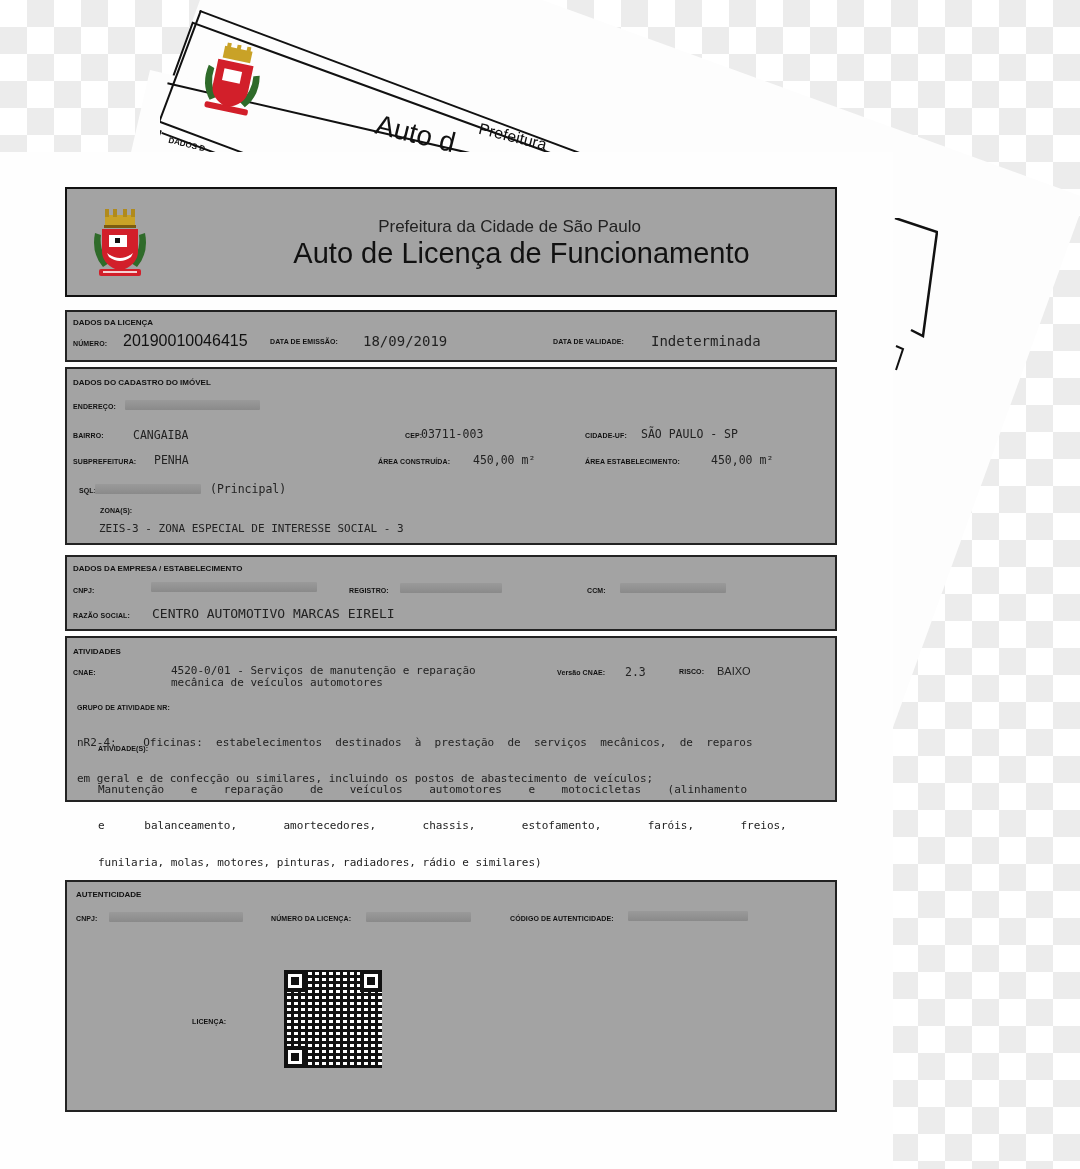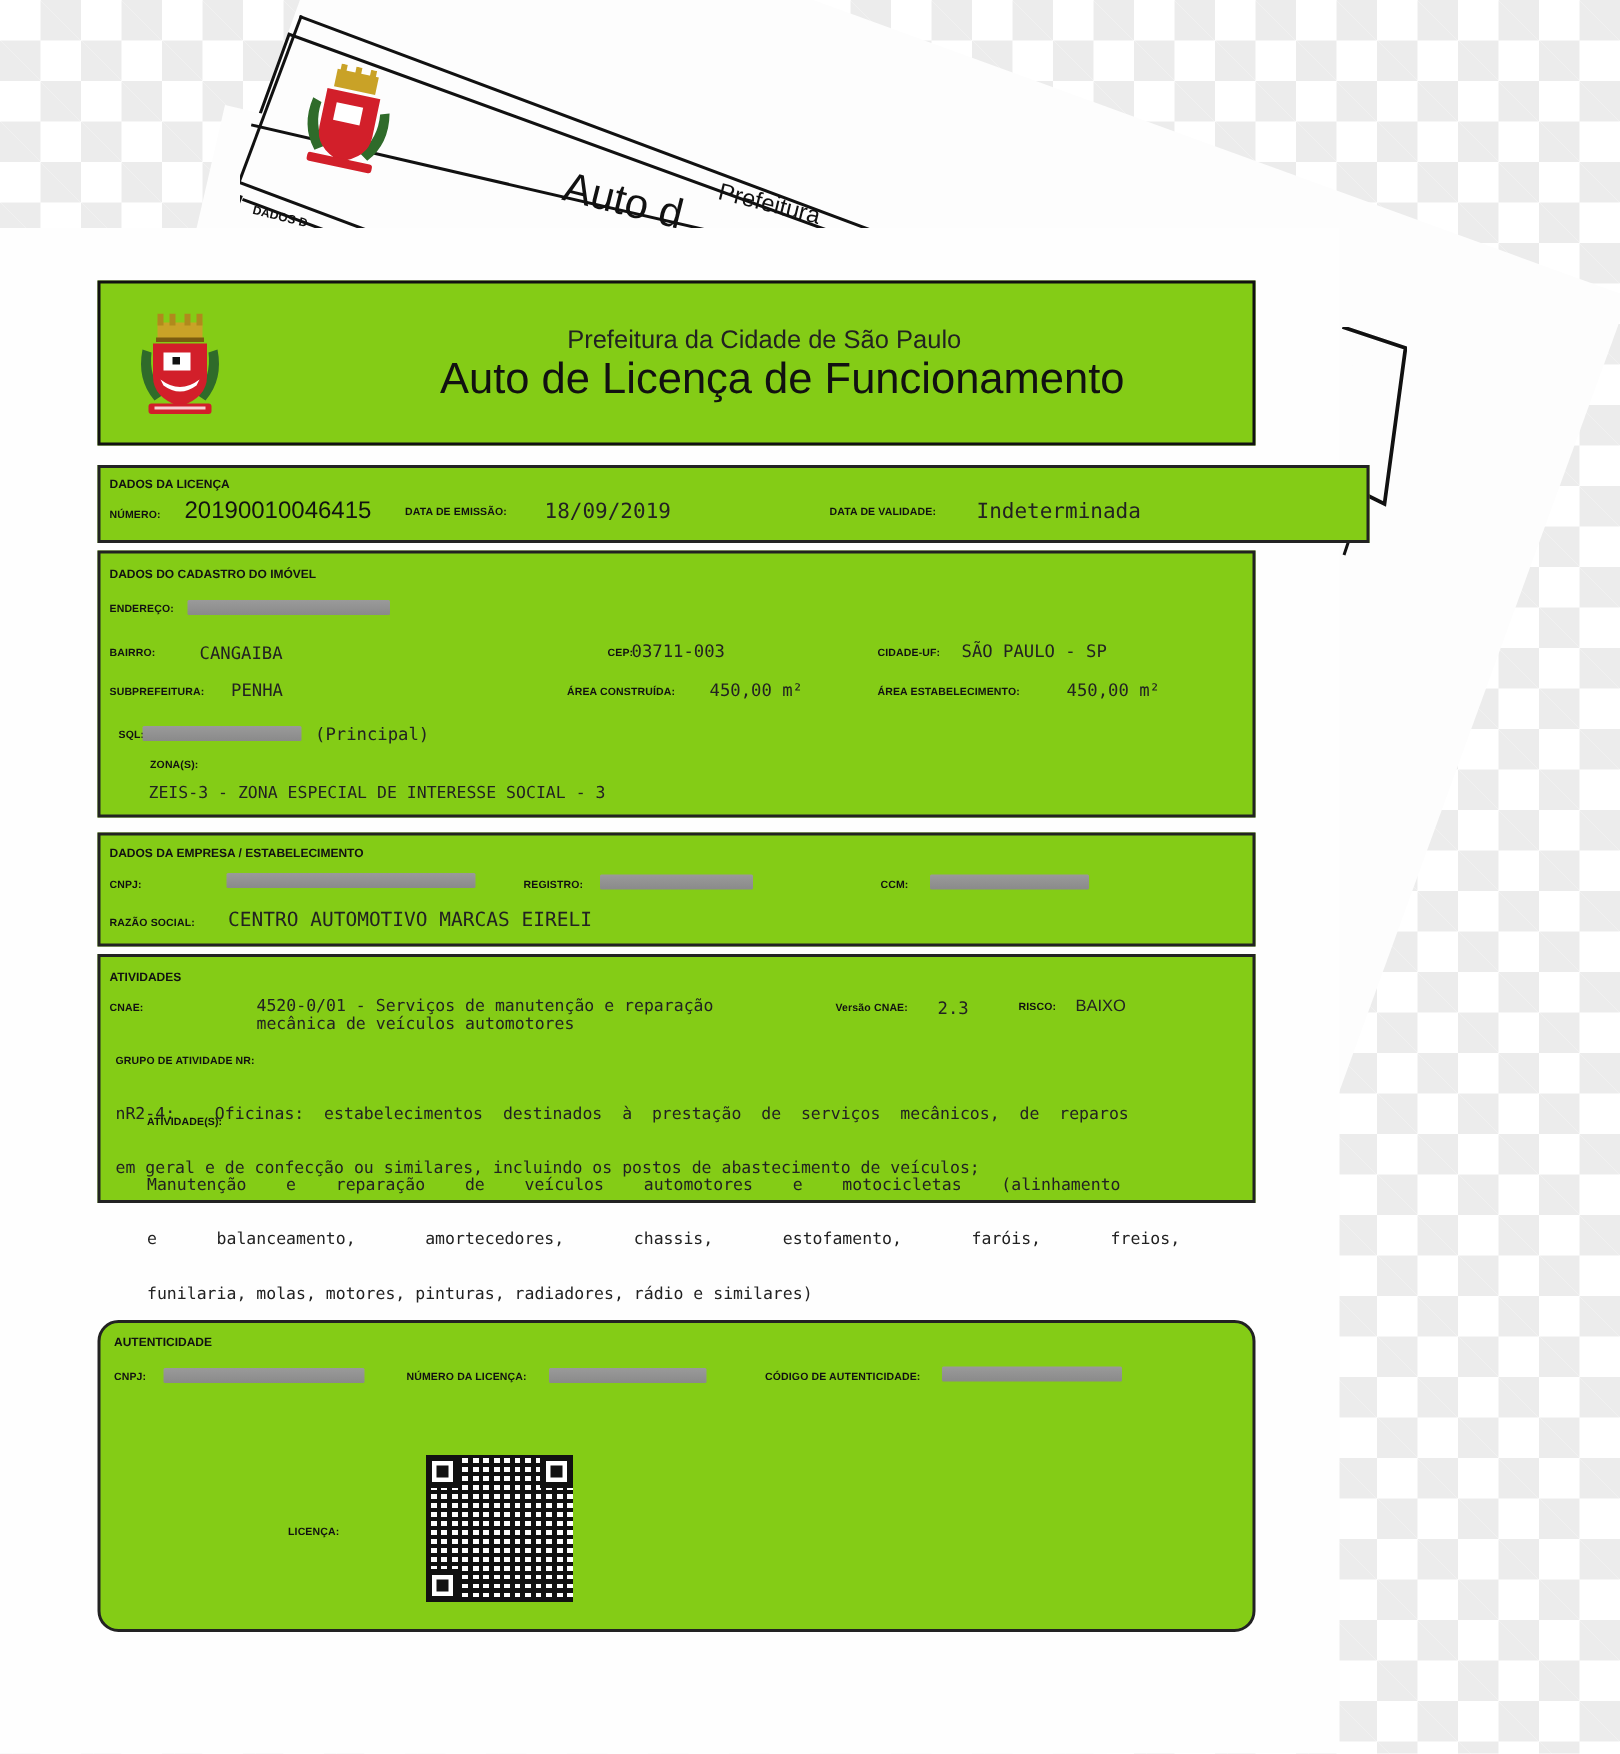--- a/index.html
+++ b/index.html
@@ -60,21 +60,21 @@
     .paper-main {
       position: absolute;
       left: 0; top: 152px;
       width: 893px; height: 1017px;
       background: #fefefe;
     }
 
     .box {
       position: absolute;
       border: 2px solid #222;
-      background: #84cc16;
+      background: #a3a3a3;
     }
     .section-title {
       position: absolute;
       font-weight: bold;
       font-size: 8px;
       text-transform: uppercase;
       color: #111;
       white-space: nowrap;
     }
     .redact {
@@ -167,21 +167,21 @@
         <rect x="24" y="29" width="5" height="5" fill="#111"></rect>
         <path d="M16 44 Q29 54 42 44 L40 48 Q29 56 18 48 Z" fill="#fff"></path>
         <rect x="8" y="60" width="42" height="7" rx="2" fill="#d21f2a"></rect>
         <rect x="12" y="62" width="34" height="2" fill="#fff" opacity="0.8"></rect>
       </svg>
     </div>
     <div class="abs" style="left:0;top:28px;width:885px;text-align:center;font-size:17px;color:#222;">Prefeitura da Cidade de São Paulo</div>
     <div class="abs" style="left:0;top:48px;width:885px;text-align:center;font-size:29px;color:#111;padding-left:24px;">Auto de Licença de Funcionamento</div>
   </div>
 
-  <div class="box" style="left:65px;top:158px;width:848px;height:52px;">
+  <div class="box" style="left:65px;top:158px;width:772px;height:52px;">
     <div class="section-title" style="left:6px;top:6px;">DADOS DA LICENÇA</div>
     <div class="abs label" style="left:6px;top:28px;">NÚMERO:</div>
     <div class="abs" style="left:56px;top:20px;font-size:16px;color:#111;">20190010046415</div>
     <div class="abs label" style="left:203px;top:26px;">DATA DE EMISSÃO:</div>
     <div class="abs mono" style="left:296px;top:21px;font-size:14px;">18/09/2019</div>
     <div class="abs label" style="left:486px;top:26px;">DATA DE VALIDADE:</div>
     <div class="abs mono" style="left:584px;top:21px;font-size:14px;">Indeterminada</div>
   </div>
 
   <div class="box" style="left:65px;top:215px;width:772px;height:178px;">
@@ -243,21 +243,21 @@
 
     <div class="abs label" style="left:31px;top:107px;">ATIVIDADE(S):</div>
     <div class="abs mono" style="left:31px;top:121px;font-size:11px;line-height:12.3px;white-space:pre;">
       <div>Manutenção    e    reparação    de    veículos    automotores    e    motocicletas    (alinhamento</div>
       <div>e      balanceamento,       amortecedores,       chassis,       estofamento,       faróis,       freios,</div>
       <div>funilaria, molas, motores, pinturas, radiadores, rádio e similares)</div>
     </div>
   </div>
 
 
-  <div class="box" style="left:65px;top:728px;width:772px;height:208px;border-radius:14px;">
+  <div class="box" style="left:65px;top:728px;width:772px;height:232px;">
     <div class="section-title" style="left:9px;top:8px;">AUTENTICIDADE</div>
     <div class="abs label" style="left:9px;top:33px;">CNPJ:</div>
     <div class="redact" style="left:42px;top:30px;width:134px;"></div>
     <div class="abs label" style="left:204px;top:33px;">NÚMERO DA LICENÇA:</div>
     <div class="redact" style="left:299px;top:30px;width:105px;"></div>
     <div class="abs label" style="left:443px;top:33px;">CÓDIGO DE AUTENTICIDADE:</div>
     <div class="redact" style="left:561px;top:29px;width:120px;"></div>
 
     <div class="abs label" style="left:125px;top:136px;">LICENÇA:</div>
     <div class="qr" style="left:217px;top:88px;">

